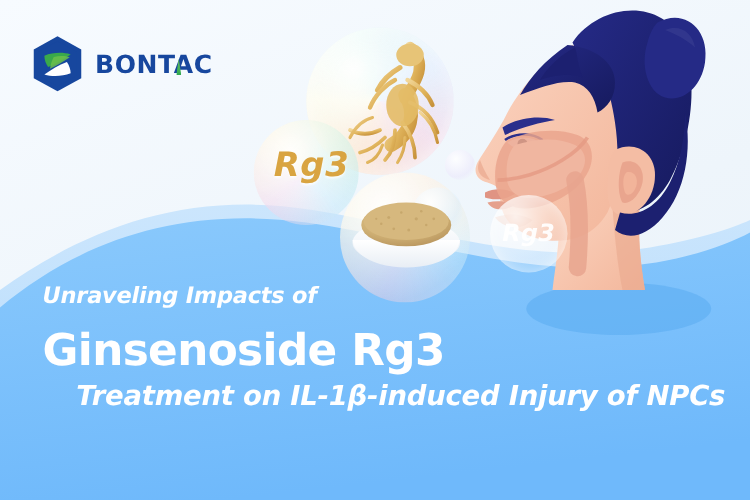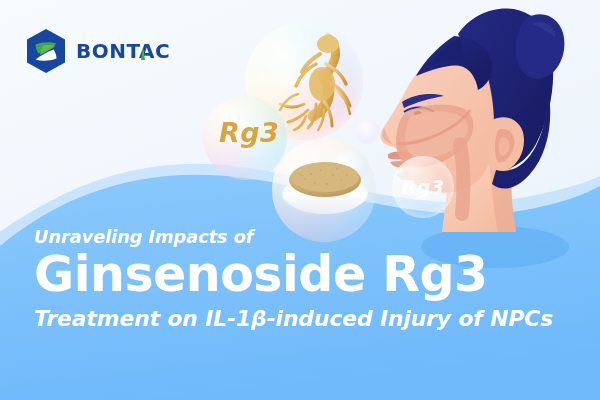--- a/index.html
+++ b/index.html
@@ -170,37 +170,38 @@
     font-weight: 700;
     font-size: 18px;
     color: #ffffff;
     line-height: 1.05;
     letter-spacing: -0.2px;
     white-space: nowrap;
   }
   .headline {
     font-family: "DejaVu Sans", sans-serif;
     font-weight: 700;
-    font-size: 49px;
+    font-size: 35px;
     color: #ffffff;
     line-height: 1.06;
     letter-spacing: -0.5px;
-    margin-top: 2px;
+    margin-top: 16px;
     white-space: nowrap;
   }
   .subline {
     font-family: "DejaVu Sans", sans-serif;
     font-style: italic;
     font-weight: 700;
     font-size: 22px;
     color: #ffffff;
     line-height: 1.1;
     letter-spacing: -0.2px;
     margin-top: 6px;
     white-space: nowrap;
+    margin-left: 27px;
   }
 </style>
 </head>
 <body>
 
 <div id="poster">
 
   <div class="bg-top"></div>
 
   <svg class="bg-wave" viewBox="0 0 600 400" preserveAspectRatio="none">

